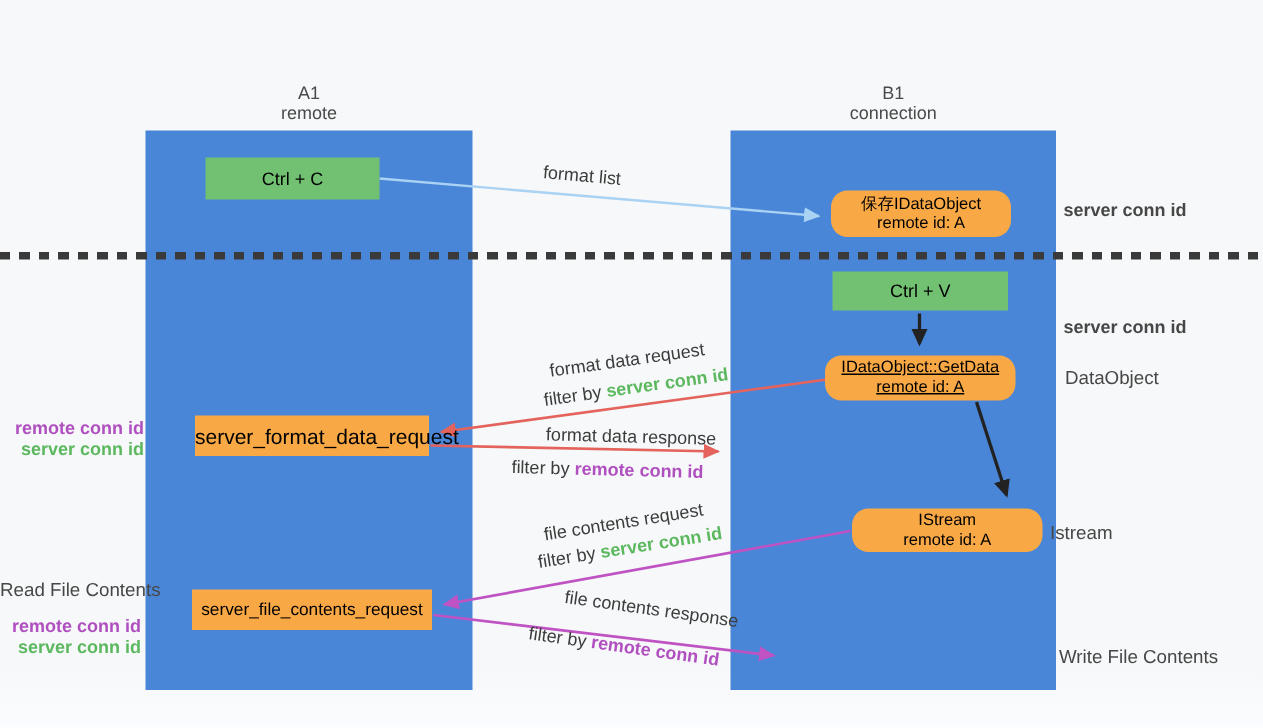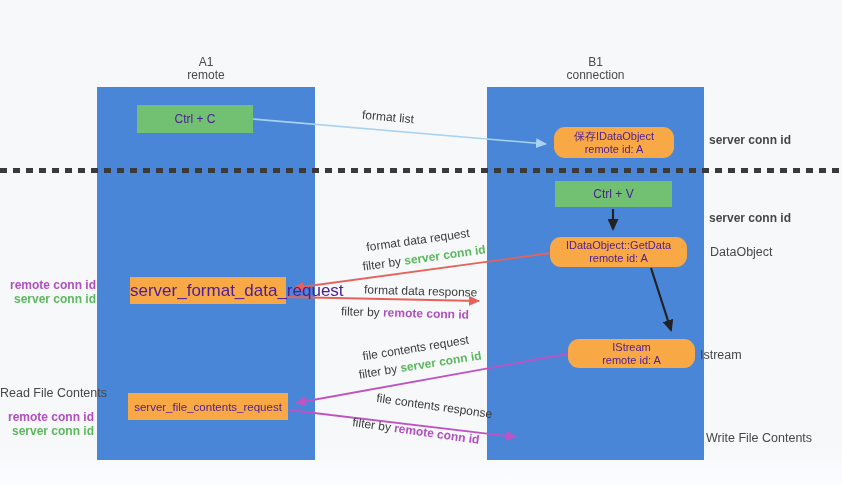--- a/index.html
+++ b/index.html
@@ -3,21 +3,21 @@
 <meta charset="utf-8">
 <style>
   html,body{margin:0;padding:0;}
   body{font-family:"Liberation Sans","DejaVu Sans",sans-serif;}
   #stage{position:relative;width:842px;height:485px;background:linear-gradient(#f7f8f9 92%,#fbfcff);overflow:hidden;}
   .abs{position:absolute;}
   .title{left:0;top:8px;width:842px;text-align:center;font-size:16px;line-height:20px;color:#3b3b3b;}
   .colhdr{text-align:center;font-size:12px;line-height:13px;color:#4a4a4a;}
   .col{background:#4a86d8;}
   .dotline{left:0;top:168px;width:842px;height:5px;background:repeating-linear-gradient(90deg,#3a3a3a 0 7px,transparent 7px 13px);}
-  .node{color:#4c1d95;text-align:center;box-sizing:border-box;display:flex;flex-direction:column;justify-content:center;}
+  .node{color:#000000;text-align:center;box-sizing:border-box;display:flex;flex-direction:column;justify-content:center;}
   .green{background:#72c072;}
   .orange{background:#f9a846;}
   .fs12{font-size:12px;}
   .fs11{font-size:11px;line-height:13px;border-radius:11px;}
   .alabel{white-space:nowrap;font-size:12px;color:#3c3c3c;transform-origin:center;}
   .glabel{color:#5cb85f;font-weight:bold;}
   .plabel{color:#b04fc0;font-weight:bold;}
   .sidelabel{font-size:12.5px;color:#474747;white-space:nowrap;}
   .sideright{text-align:right;font-size:12px;font-weight:bold;line-height:14px;white-space:nowrap;}
   svg{position:absolute;left:0;top:0;pointer-events:none;}
@@ -72,26 +72,26 @@
 
   <div class="abs node orange fs11" style="left:554px;top:127px;width:120px;height:31px;">
     <span>保存IDataObject</span>
     <span>remote id: A</span>
   </div>
 
   <div class="abs node green fs12" style="left:555px;top:181px;width:117px;height:26px;">
     <span>Ctrl + V</span>
   </div>
 
-  <div class="abs node orange fs11" style="left:550px;top:237px;width:137px;height:30px;">
+  <div class="abs node orange fs11" style="left:550px;top:237px;width:127px;height:30px;text-decoration:underline;">
     <span>IDataObject::GetData</span>
     <span>remote id: A</span>
   </div>
 
-  <div class="abs node orange" style="left:130px;top:277px;width:156px;height:27px;font-size:17px;">
+  <div class="abs node orange" style="left:130px;top:277px;width:156px;height:27px;font-size:14px;">
     <span>server_format_data_request</span>
   </div>
 
 
   <div class="abs node orange fs11" style="left:568px;top:339px;width:127px;height:29px;">
     <span>IStream</span>
     <span>remote id: A</span>
   </div>
 
   <div class="abs node orange" style="left:128px;top:393px;width:160px;height:27px;font-size:11.5px;">

